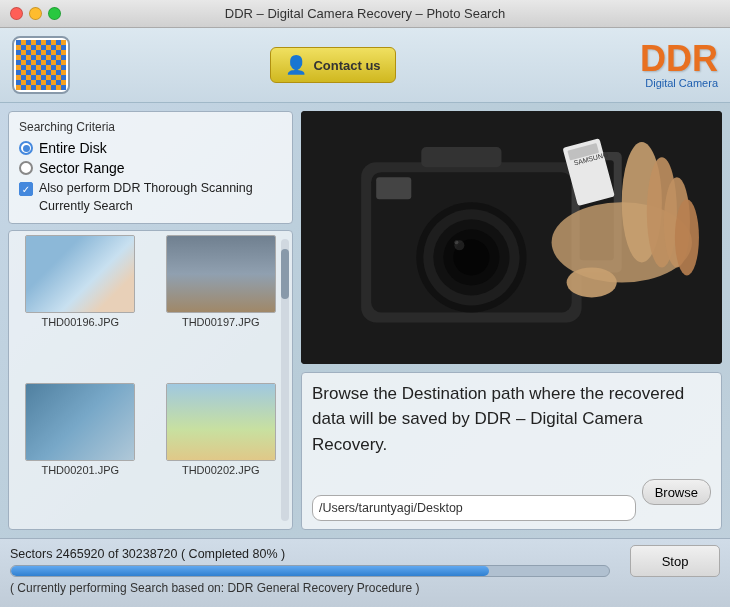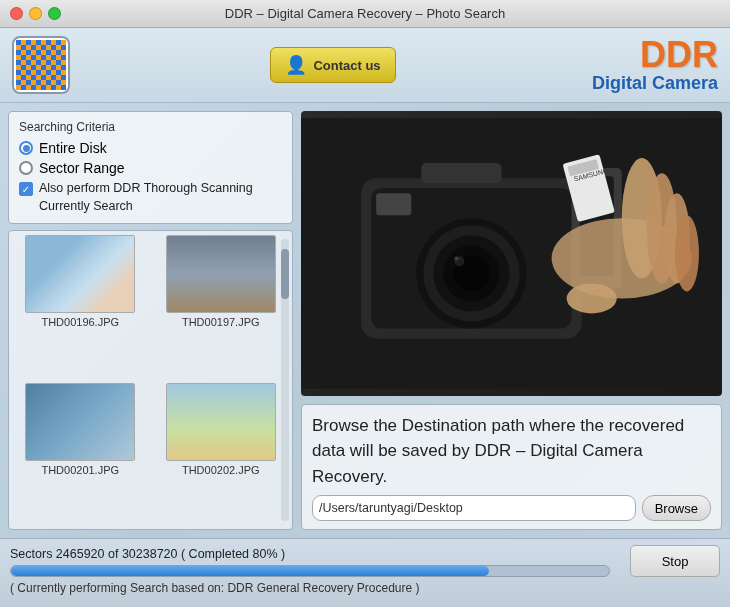--- a/index.html
+++ b/index.html
@@ -107,22 +107,22 @@
       text-align: right;
     }
     .brand-ddr {
       font-size: 36px;
       font-weight: bold;
       color: #e87020;
       line-height: 1;
       text-shadow: 1px 1px 2px rgba(0,0,0,0.2);
     }
     .brand-sub {
-      font-size: 18px;
-      font-weight: bold;
+      font-size: 11px;
+      font-weight: normal;
       color: #2060b0;
     }
 
     
     .content {
       display: flex;
       flex: 1;
       padding: 8px;
       gap: 8px;
       overflow: hidden;
@@ -298,20 +298,21 @@
     }
     .path-input {
       flex: 1;
       height: 26px;
       border: 1px solid #aaa;
       border-radius: 9px;
       background: #fff;
       padding: 0 6px;
       font-size: 12.5px;
       color: #333;
+      margin-top: 32px;
     }
     .browse-btn {
       height: 26px;
       padding: 0 12px;
       background: linear-gradient(to bottom, #f0f0f0, #d8d8d8);
       border: 1px solid #aaa;
       border-radius: 12px;
       cursor: pointer;
       font-size: 13px;
     }

